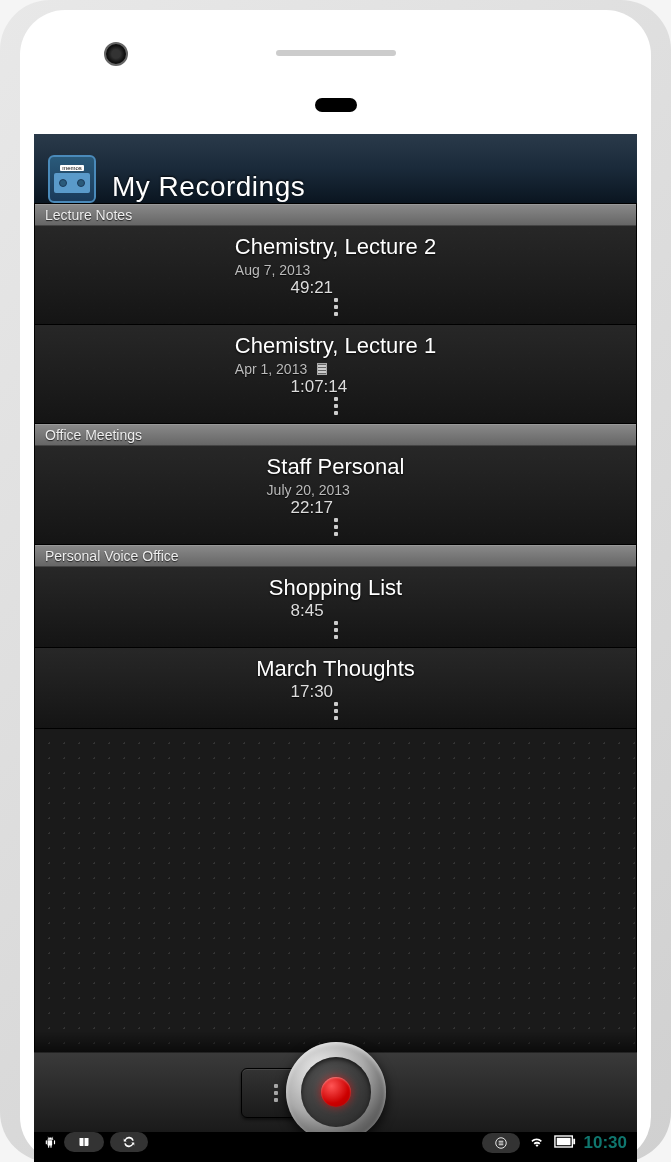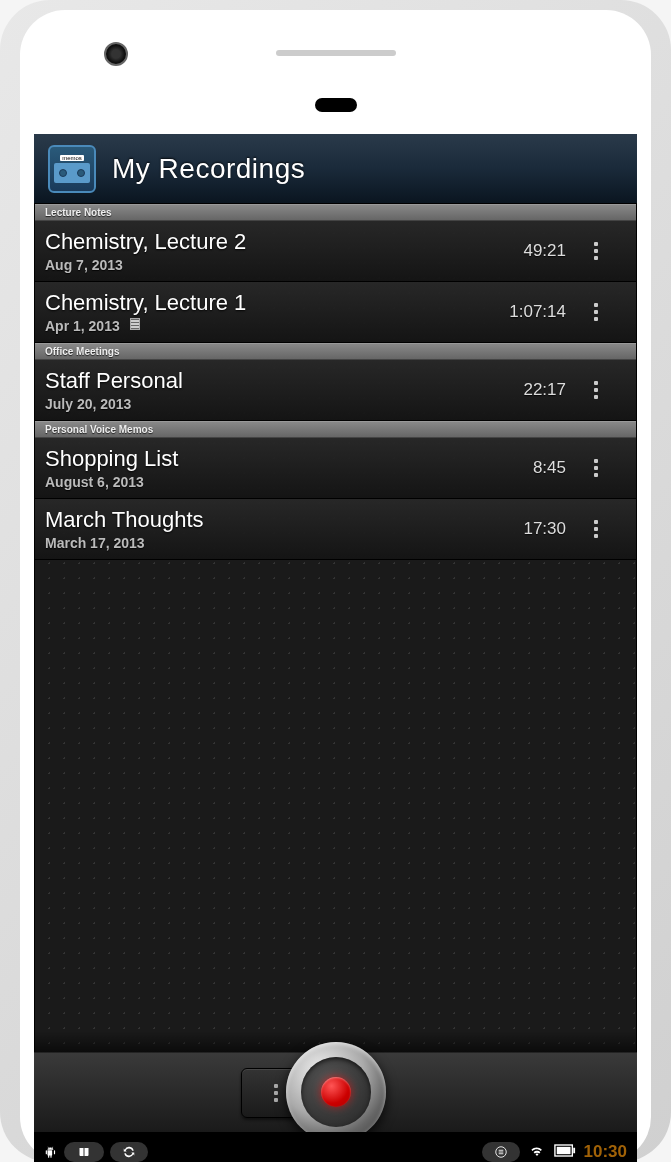--- a/index.html
+++ b/index.html
@@ -32,21 +32,21 @@
     
     .screen {
       position: absolute; top: 134px; left: 34px; width: 603px; bottom: 0;
       background: #000; overflow: hidden;
     }
     
     
     .header {
       height: 70px; 
       background: linear-gradient(to bottom, #2a3a4a 0%, #1a2a3a 50%, #0a1520 100%);
-      display: flex; align-items: center; padding: 0 14px;
+      display: flex; align-items: flex-end; padding: 0 14px;
       border-bottom: 1px solid #000;
     }
     .app-icon {
       width: 48px; height: 48px; 
       background: linear-gradient(to bottom, #2a5a7a, #1a3a5a);
       border: 2px solid #4a8aba; border-radius: 6px;
       display: flex; flex-direction: column; justify-content: center; align-items: center;
       margin-right: 16px;
     }
     .cassette-label { font-size: 6px; color: #000; background: #fff; padding: 0 2px; border-radius: 1px; margin-bottom: 2px; }
@@ -54,21 +54,21 @@
     .cassette-reel { width: 8px; height: 8px; background: #2a5a7a; border-radius: 50%; border: 1px solid #1a3a5a; }
     .header-title { 
       color: #fff; font-size: 28px; font-weight: 400; 
       text-shadow: 0 -1px 2px rgba(0,0,0,0.8);
       letter-spacing: 0.5px;
     }
     
     
     .section-header {
       background: linear-gradient(to bottom, #888, #666);
-      padding: 2px 10px; color: #eee; font-size: 10px; font-weight: bold;
+      padding: 2px 10px; color: #eee; font-size: 14px; font-weight: normal;
       text-shadow: 0 1px 1px rgba(0,0,0,0.7);
       border-top: 1px solid #999; border-bottom: 1px solid #444;
     }
     
     
     .list-area {
       background: #1a1a1a;
       background-image: radial-gradient(circle, #333 1px, transparent 1px);
       background-size: 15px 15px;
       background-position: 7px 7px;
@@ -76,40 +76,41 @@
       position: relative;
       border-left: 1px solid #000; border-right: 1px solid #000;
     }
     
     
     .row {
       display: flex; align-items: center; padding: 8px 10px;
       background: linear-gradient(to bottom, rgba(40,40,40,0.95), rgba(20,20,20,0.95));
       border-bottom: 1px solid #000;
       position: relative;
+      flex-direction: column;
     }
     .row-main { flex: 1; }
     .row-title { 
       color: #fff; font-size: 22px; font-weight: 500;
       text-shadow: 0 1px 2px rgba(0,0,0,0.9);
     }
     .row-date { 
       color: #bbb; font-size: 14px; margin-top: 2px;
       text-shadow: 0 1px 1px rgba(0,0,0,0.8);
-      display: flex; gap: 10px; font-weight: bold;
+      display: flex; align-items: center; gap: 10px;
     }
     .note-icon {
       display: inline-block; width: 10px; height: 12px;
       background: #ccc; 
       background-image: linear-gradient(#666 1px, transparent 1px);
       background-size: 100% 3px;
       border: 1px solid #aaa;
     }
     .row-duration { 
-      color: #ddd; font-size: 17px; width: 90px; text-align: right;
+      color: #ddd; font-size: 17px; width: 90px; text-align: left;
       text-shadow: 0 1px 1px rgba(0,0,0,0.8);
     }
     .row-menu {
       width: 60px; display: flex; justify-content: center; align-items: center;
       cursor: pointer;
     }
     .vdots { display: flex; flex-direction: column; gap: 3px; }
     .vdots span { width: 4px; height: 4px; background: #ccc; border-radius: 1px; }
     
     
@@ -146,22 +147,22 @@
     }
     .record-dot {
       width: 30px; height: 30px; border-radius: 50%;
       background: radial-gradient(circle at 35% 30%, #ff5555, #cc0000 60%, #aa0000);
       box-shadow: 0 0 8px rgba(255,0,0,0.6), inset 0 1px 2px rgba(255,255,255,0.4);
     }
     
     
     .statusbar {
       position: absolute; bottom: 0; left: 0; right: 0; height: 30px;
-      background: #000; display: flex; align-items: flex-end; padding: 0 10px;
-      color: #a16207; font-size: 15px;
+      background: #000; display: flex; align-items: flex-start; padding: 0 10px;
+      color: #0f766e; font-size: 15px;
     }
     .status-left { display: flex; gap: 6px; align-items: center; }
     .status-pill {
       background: #333; border-radius: 10px; padding: 2px 12px;
       display: flex; align-items: center; height: 20px;
     }
     .status-right { margin-left: auto; display: flex; align-items: center; gap: 8px; }
     .status-time { font-weight: bold; font-size: 17px; }
     
     .android-icon { width: 14px; height: 14px; display: inline-block;}
@@ -245,46 +246,40 @@
         <div class="row-duration">22:17</div>
         <div class="row-menu">
           <div class="vdots">
               <span></span>
               <span></span>
               <span></span>
             </div>
         </div>
       </div>
 
-      <div class="section-header">Personal Voice Memos</div>
+      <div class="section-header">Personal Voice Office</div>
 
       <div class="row">
         <div class="row-main">
           <div class="row-title">Shopping List</div>
-          <div class="row-date">
-              <span>August 6, 2013</span>
-            </div>
         </div>
         <div class="row-duration">8:45</div>
         <div class="row-menu">
           <div class="vdots">
               <span></span>
               <span></span>
               <span></span>
             </div>
         </div>
       </div>
 
 
       <div class="row">
         <div class="row-main">
           <div class="row-title">March Thoughts</div>
-          <div class="row-date">
-              <span>March 17, 2013</span>
-            </div>
         </div>
         <div class="row-duration">17:30</div>
         <div class="row-menu">
           <div class="vdots">
               <span></span>
               <span></span>
               <span></span>
             </div>
         </div>
       </div>

